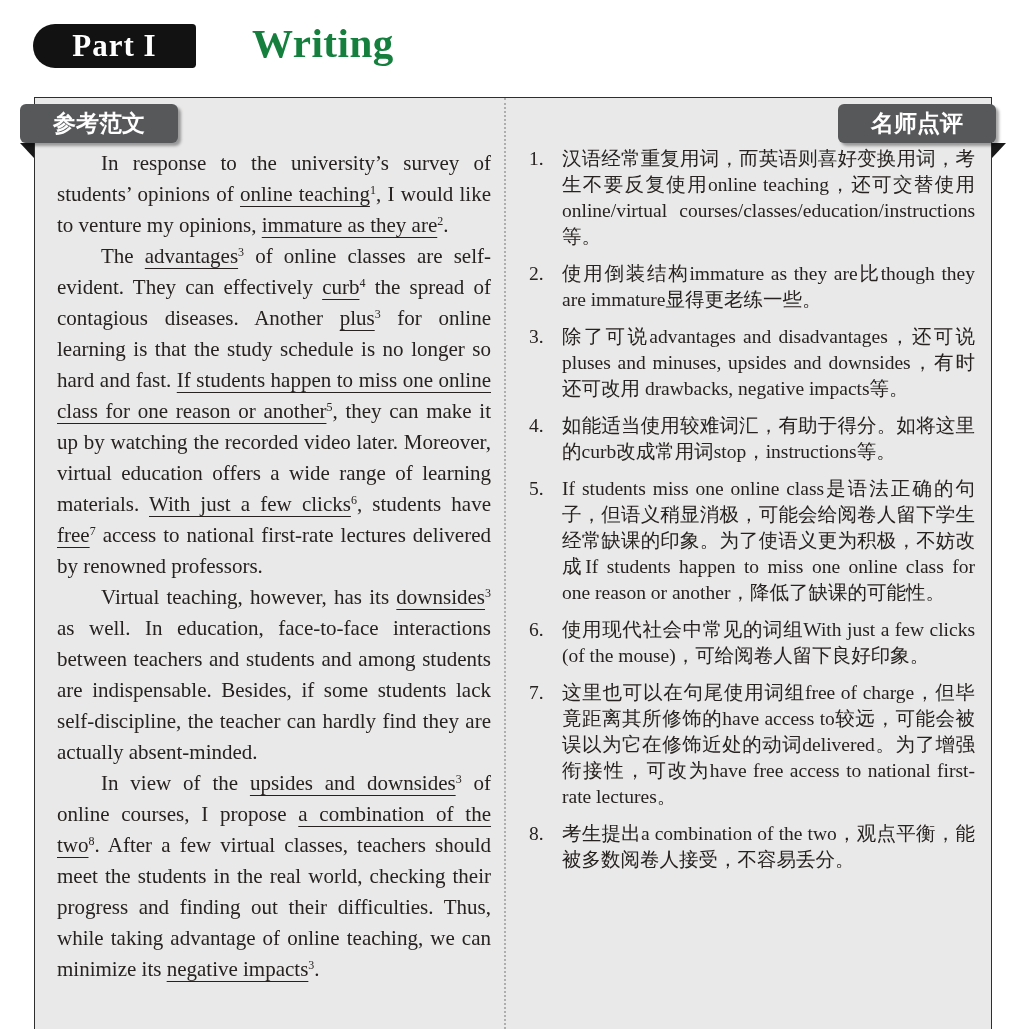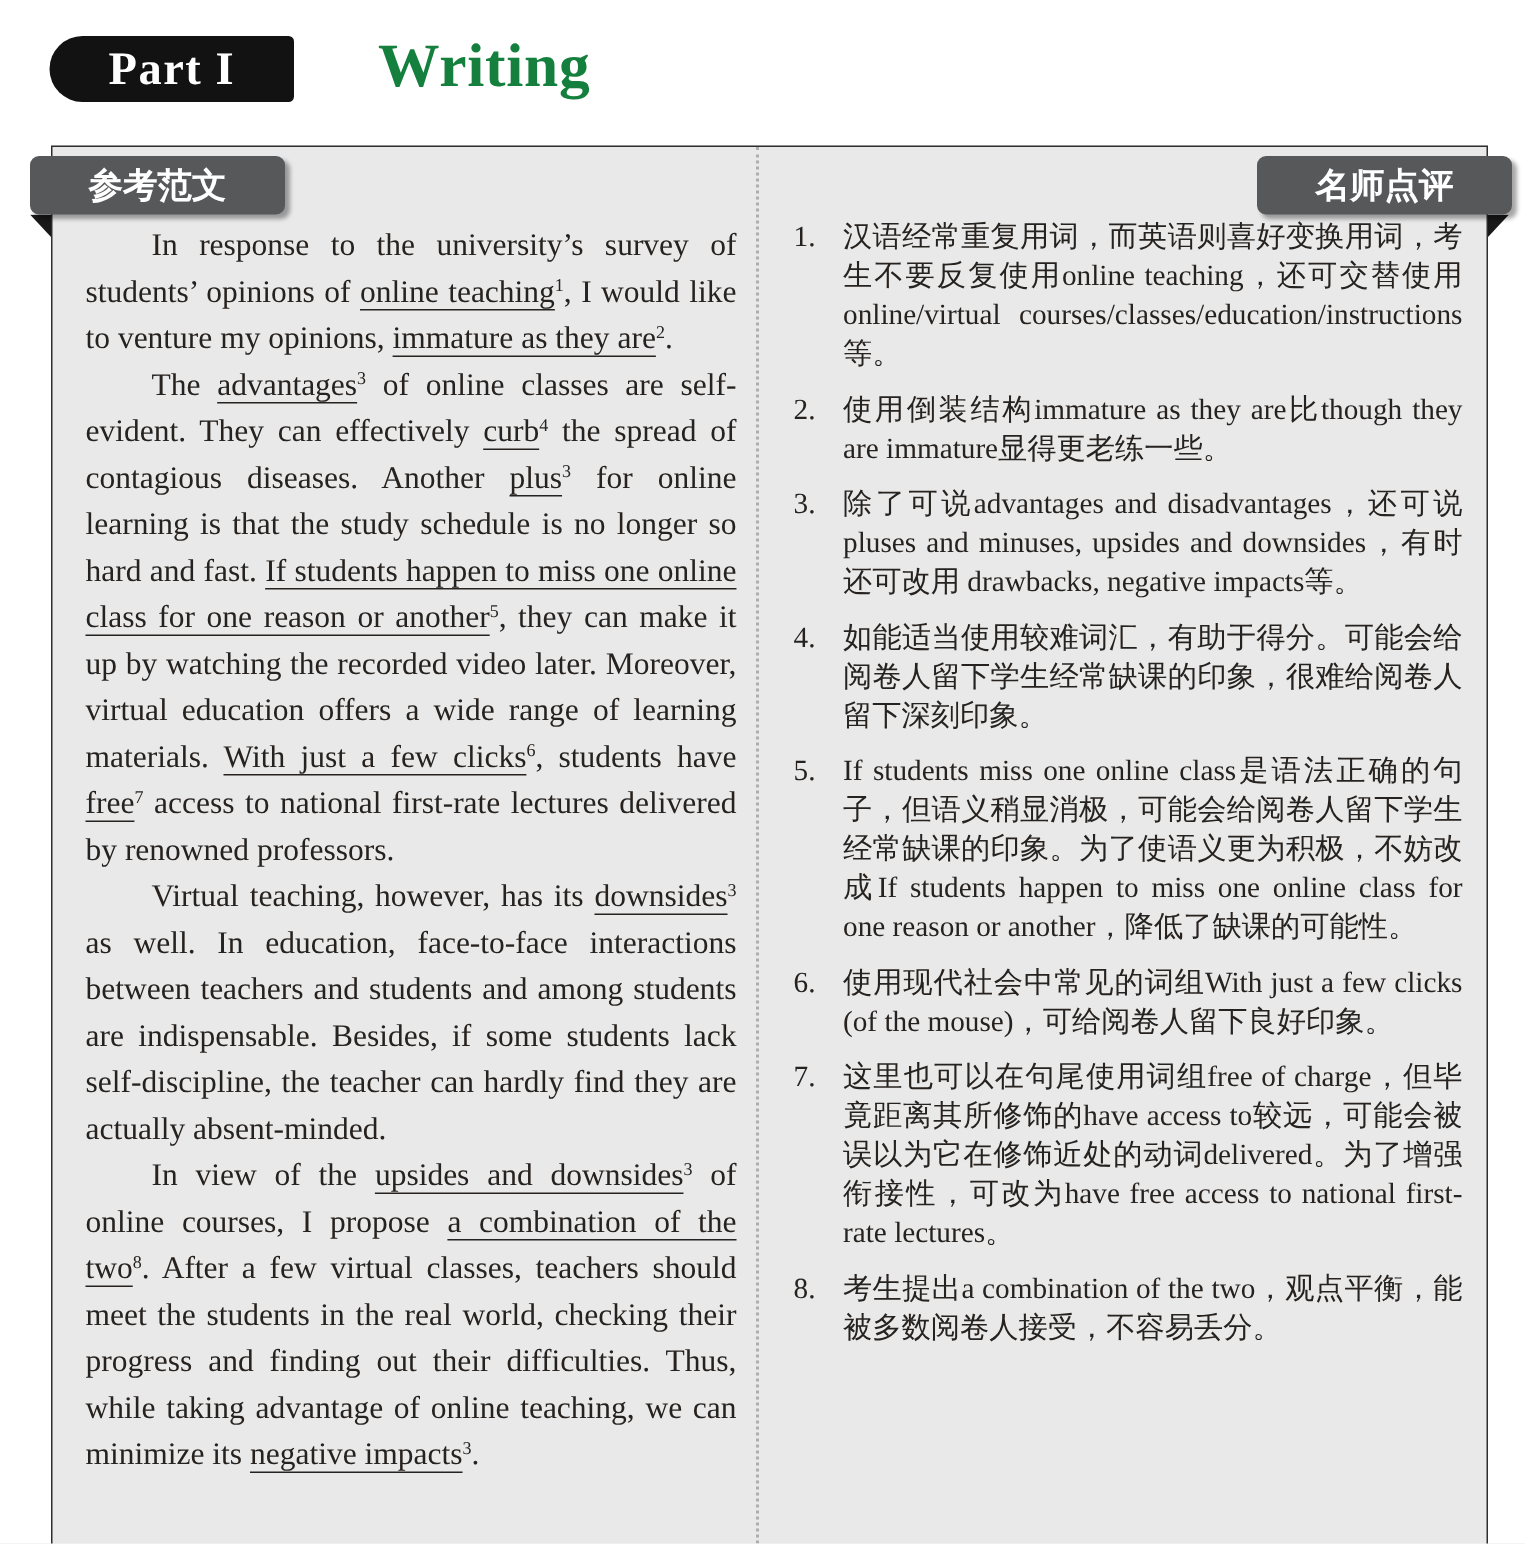--- a/index.html
+++ b/index.html
@@ -29,21 +29,21 @@
   .content-box {
     position:absolute; left:34px; top:97px; width:958px; height:945px;
     box-sizing:border-box;
     background:var(--paper,#e9e9e9);
     border:1.5px solid #2e2e2e;
   }
   .columns { display:flex; height:100%; }
 
   
   .ribbon {
-    position:absolute; top:104px; width:170px; height:39px; z-index:3;
+    position:absolute; top:104px; width:158px; height:39px; z-index:3;
     background:var(--ribbon,#57585a);
     color:#ffffff; font-family:"Liberation Sans","DejaVu Sans",sans-serif;
     font-weight:bold; font-size:23px;
     display:flex; align-items:center; justify-content:center;
     border-radius:6px;
     box-shadow:3px 3px 3px rgba(0,0,0,0.35);
   }
   .ribbon-left  { left:20px; }
   .ribbon-right { left:838px;justify-content:center; }
   .fold {
@@ -116,21 +116,21 @@
         <li class="c-item">
           <span class="c-num">2.</span>
           <span class="c-txt">使用倒装结构immature as they are比though they are immature显得更老练一些。</span>
         </li>
         <li class="c-item">
           <span class="c-num">3.</span>
           <span class="c-txt">除了可说advantages and disadvantages，还可说pluses and minuses, upsides and downsides，有时还可改用 drawbacks, negative impacts等。</span>
         </li>
         <li class="c-item">
           <span class="c-num">4.</span>
-          <span class="c-txt">如能适当使用较难词汇，有助于得分。可能会给阅卷人留下学生经常缺课的印象，很难给阅卷人留下深刻印象。</span>
+          <span class="c-txt">如能适当使用较难词汇，有助于得分。如将这里的curb改成常用词stop，instructions等。</span>
         </li>
         <li class="c-item">
           <span class="c-num">5.</span>
           <span class="c-txt">If students miss one online class是语法正确的句子，但语义稍显消极，可能会给阅卷人留下学生经常缺课的印象。为了使语义更为积极，不妨改成If students happen to miss one online class for one reason or another，降低了缺课的可能性。</span>
         </li>
         <li class="c-item">
           <span class="c-num">6.</span>
           <span class="c-txt">使用现代社会中常见的词组With just a few clicks (of the mouse)，可给阅卷人留下良好印象。</span>
         </li>
         <li class="c-item">

